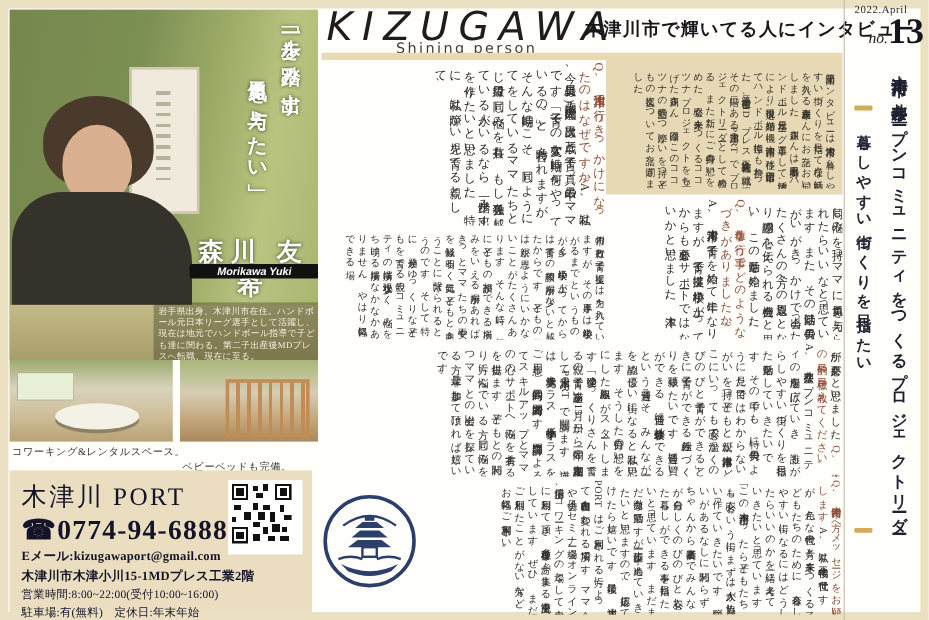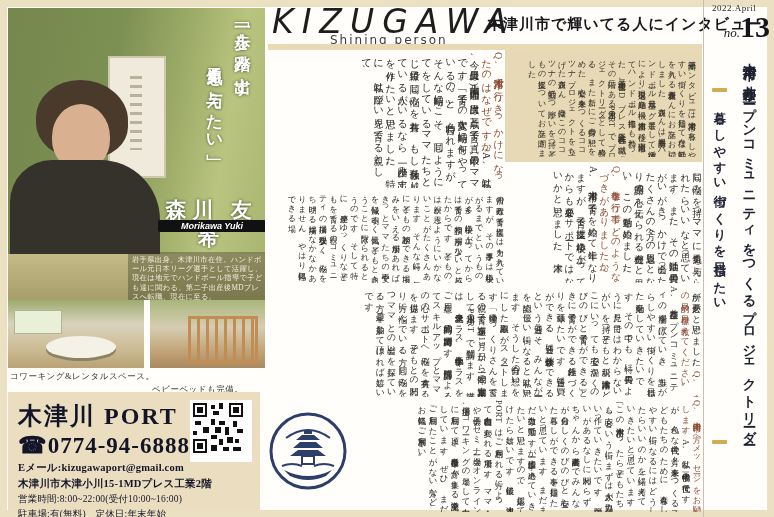--- a/index.html
+++ b/index.html
@@ -82,21 +82,21 @@
             background:linear-gradient(#a9b67a 0%,#d6cdb3 40%,#c2a478 75%,#a9895f 100%);}
   .photo-s2 .crib{position:absolute;left:38px;top:16px;width:64px;height:42px;border:3px solid #c28d55;
                   background:repeating-linear-gradient(90deg,rgba(0,0,0,0) 0 6px,#c28d55 6px 9px);}
   .caption{font-size:8.5px;color:#33302a;letter-spacing:.5px;}
   .cap1{left:10px;top:371px;}
   .cap2{left:152px;top:384px;}
 
   
   .contact{left:8px;top:392px;width:252px;height:119px;background:#ebdec0;
            padding:8px 10px;box-sizing:border-box;color:#141428;}
-  .contact .cname{font-size:24px;font-weight:bold;letter-spacing:2px;}
+  .contact .cname{font-size:21px;font-weight:normal;letter-spacing:2px;}
   .contact .cphone{font-size:23px;font-weight:bold;letter-spacing:1px;margin-top:0px;}
   .contact .cline{font-size:10.5px;font-weight:bold;margin-top:2px;letter-spacing:.2px;}
   .contact .csmall{font-size:9.5px;margin-top:2px;letter-spacing:.2px;}
   .qr{position:absolute;right:8px;top:8px;width:56px;height:56px;background:#fff;padding:3px;}
 
   
   .stamp{left:262px;top:408px;width:92px;height:104px;text-align:center;}
   .stamp .ltext{font-size:13px;font-weight:bold;color:#2c3f6b;letter-spacing:1px;
                 font-family:"Liberation Sans",sans-serif;margin-top:-2px;}
 </style>

